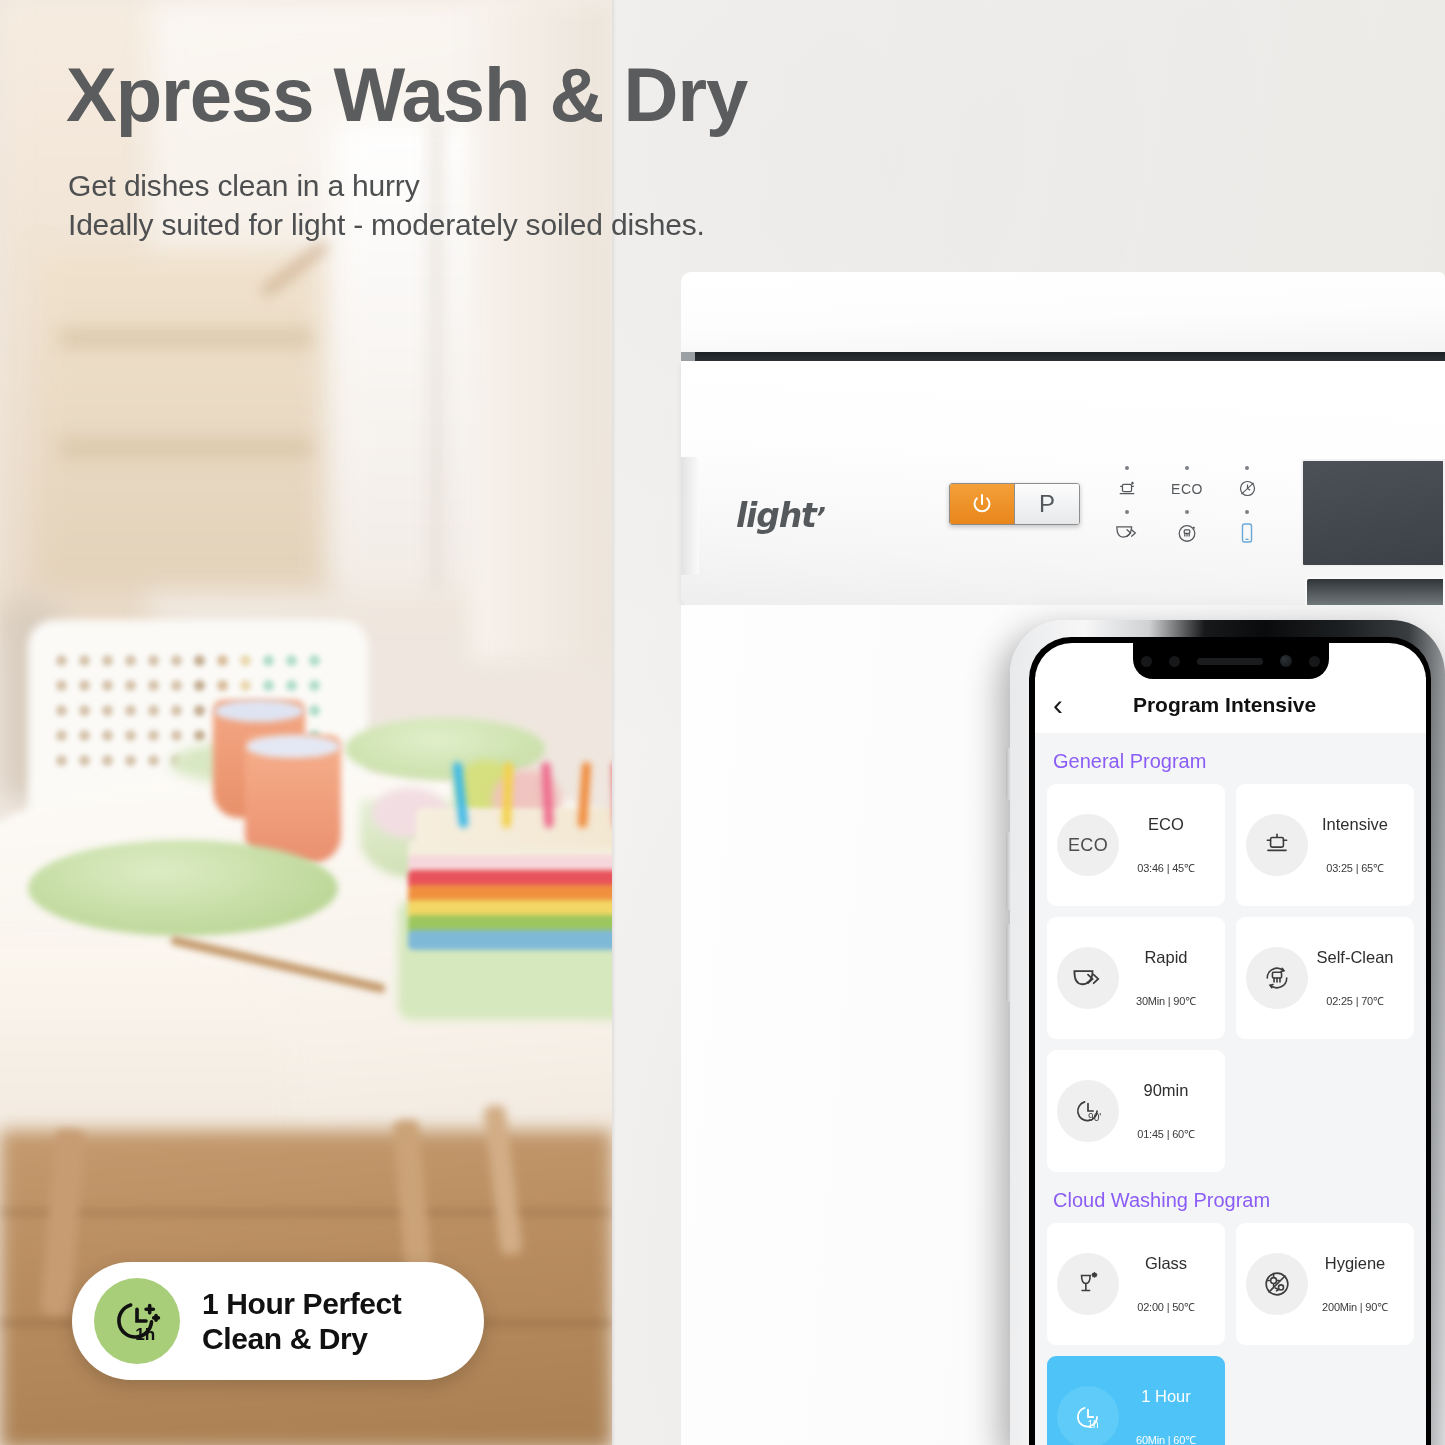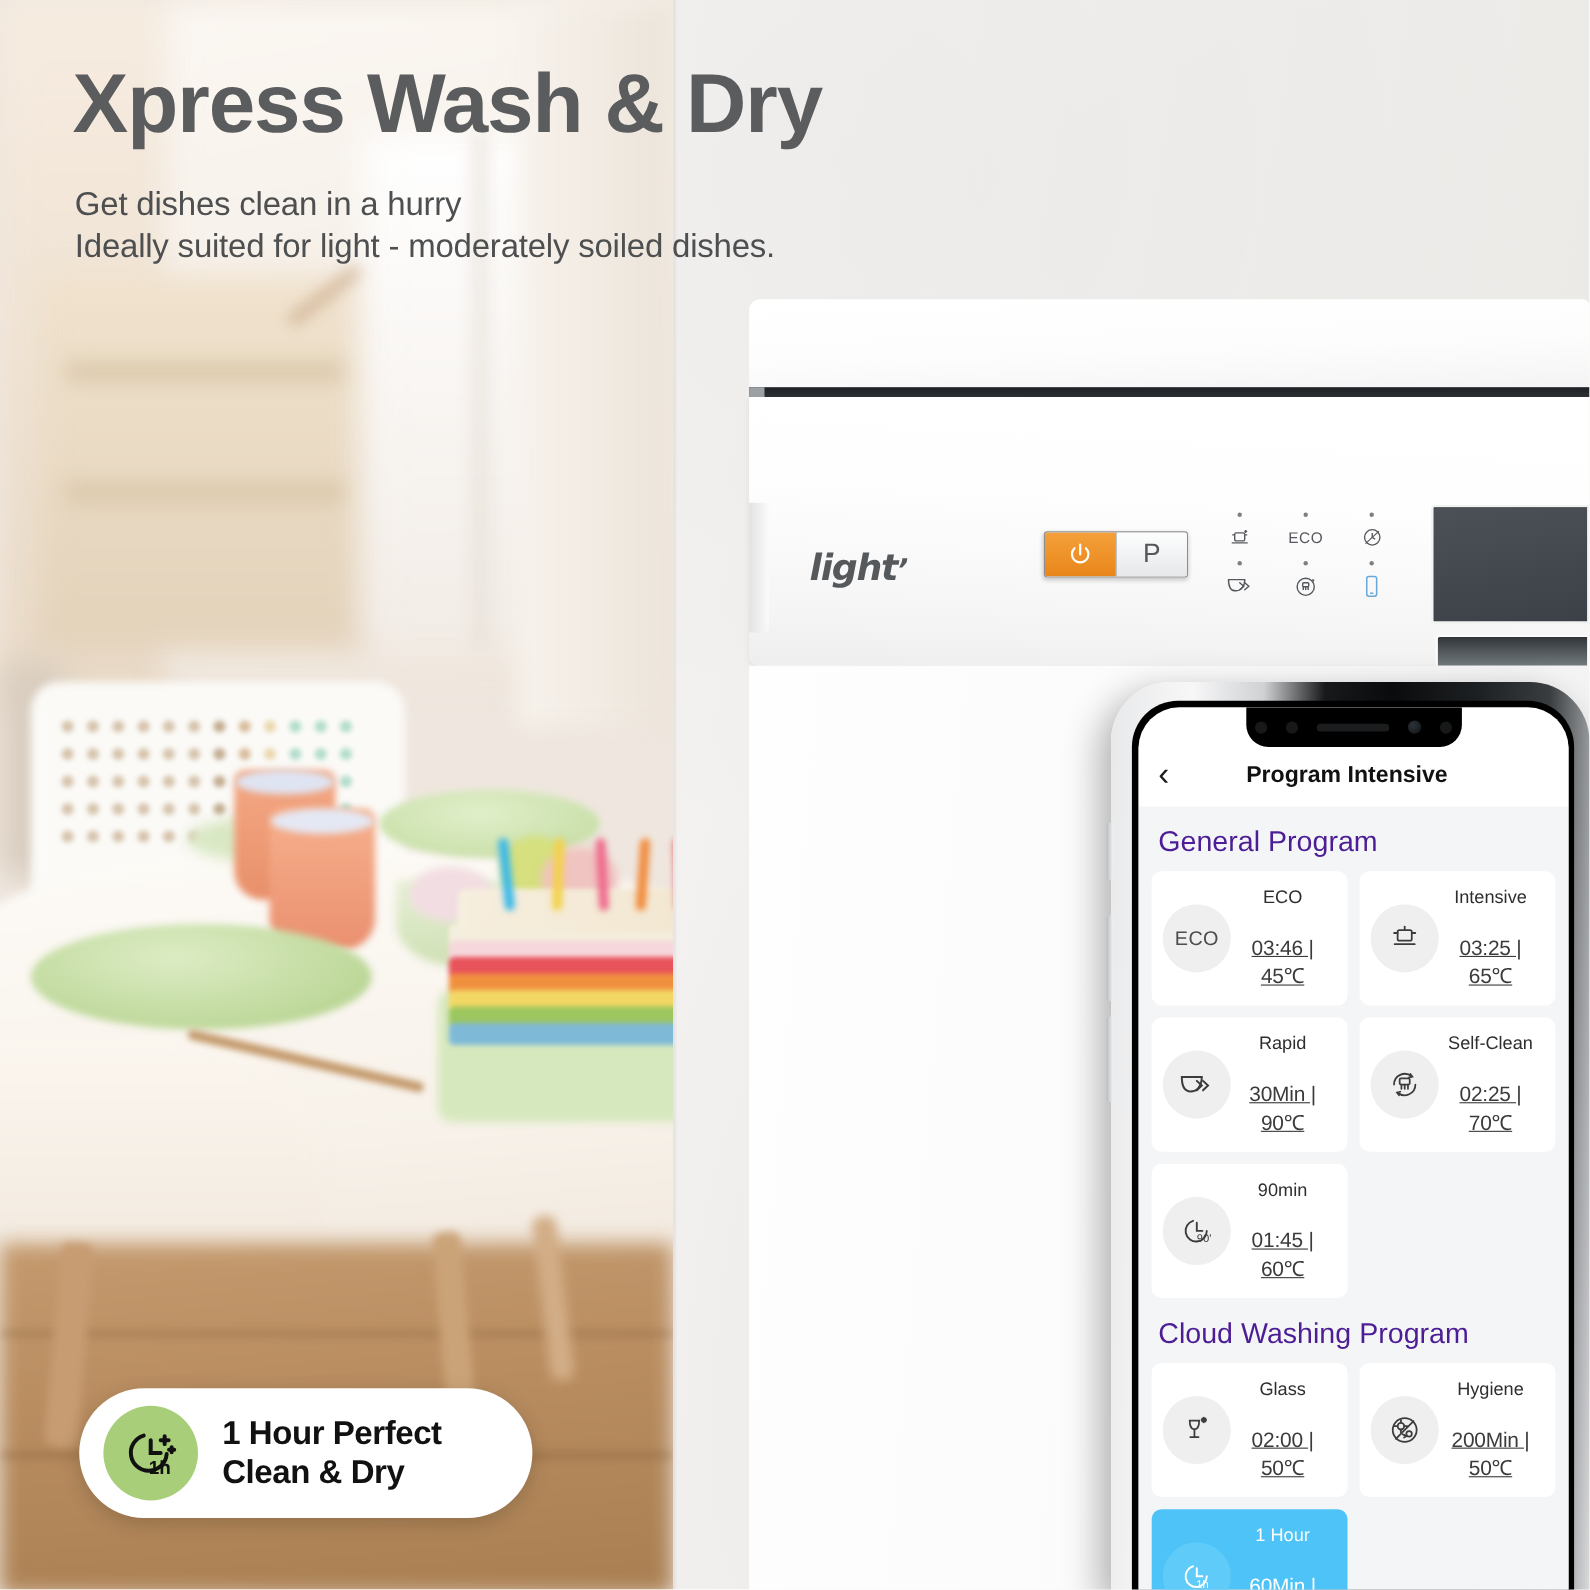--- a/index.html
+++ b/index.html
@@ -224,35 +224,35 @@
     display:flex; align-items:center; padding:0 18px; z-index:4;
   }
   .back { font-size:30px; color:#1a1a1a; line-height:1; font-weight:300; cursor:pointer; }
   .nav-title { flex:1; text-align:center; font-size:21px; font-weight:bold;
     color:#111; margin-right:22px; }
 
   .content {
     position:absolute; top:90px; left:0; right:0; bottom:0;
     background:#f4f5f6; overflow:hidden; padding:0 12px;
   }
-  .sec-title { font-size:26px; color:#4c1d95; padding:17px 6px 11px; }
+  .sec-title { font-size:20px; color:#8b5cf6; padding:17px 6px 11px; }
   .grid { display:grid; grid-template-columns:1fr 1fr; gap:11px; }
   .card {
     background:#fff; border-radius:9px; height:122px;
     display:flex; align-items:center; padding:0 8px 0 10px; position:relative;
   }
   .card.sel { background:#4ec3f7; }
   .c-ic {
     width:62px; height:62px; border-radius:50%; background:#efefef; flex:0 0 62px;
     display:flex; align-items:center; justify-content:center; color:#3c3c3c;
   }
   .card.sel .c-ic { background:#5fcbf8; color:#fff; }
   .c-tx { flex:1; text-align:center; padding-right:4px; }
   .c-nm { font-size:16.5px; color:#2e2e2e; margin-bottom:26px; }
-  .c-mt { font-size:19px; color:#3b3b3b; letter-spacing:-.2px;text-decoration:underline; }
+  .c-mt { font-size:11px; color:#3b3b3b; letter-spacing:-.2px; }
   .card.sel .c-nm, .card.sel .c-mt { color:#fff; }
   .eco-badge { font-size:18px; color:#4d4d4d; letter-spacing:.3px; }
 
   
   .headline {
     position:absolute; left:66px; top:55px; font-size:76px; font-weight:bold;
     color:#5b5c5d; letter-spacing:-1px; line-height:1.05;
     font-family:"Liberation Sans", sans-serif;
   }
   .subline {
@@ -599,21 +599,21 @@
                   <circle cx="14" cy="14" r="9.5"></circle>
                   <path d="M7 21L21 7"></path>
                   <circle cx="11" cy="11" r="2.6"></circle>
                   <path d="M11 7.6V6M11 14.4V16M7.6 11H6M14.4 11H16"></path>
                   <circle cx="17.5" cy="17" r="2.2"></circle>
                   <path d="M12.5 17.5l2.2 1M13.5 20l2-1.2"></path>
                 </svg>
               </div>
               <div class="c-tx">
                 <div class="c-nm">Hygiene</div>
-                <div class="c-mt">200Min | 50℃</div>
+                <div class="c-mt">200Min | 90℃</div>
               </div>
             </div>
 
             <div class="card sel">
               <div class="c-ic">
                 <svg width="34" height="34" viewBox="0 0 30 30" fill="none" stroke="#ffffff" stroke-width="1.6" stroke-linecap="round">
                   <path d="M23 15A8.5 8.5 0 1 1 12 6.9"></path>
                   <path d="M15 8.5V15h4.5"></path>
                   <text x="14.5" y="24.5" font-size="9" fill="#ffffff" stroke="none" font-family="Liberation Sans, sans-serif">1h</text>
                 </svg>

